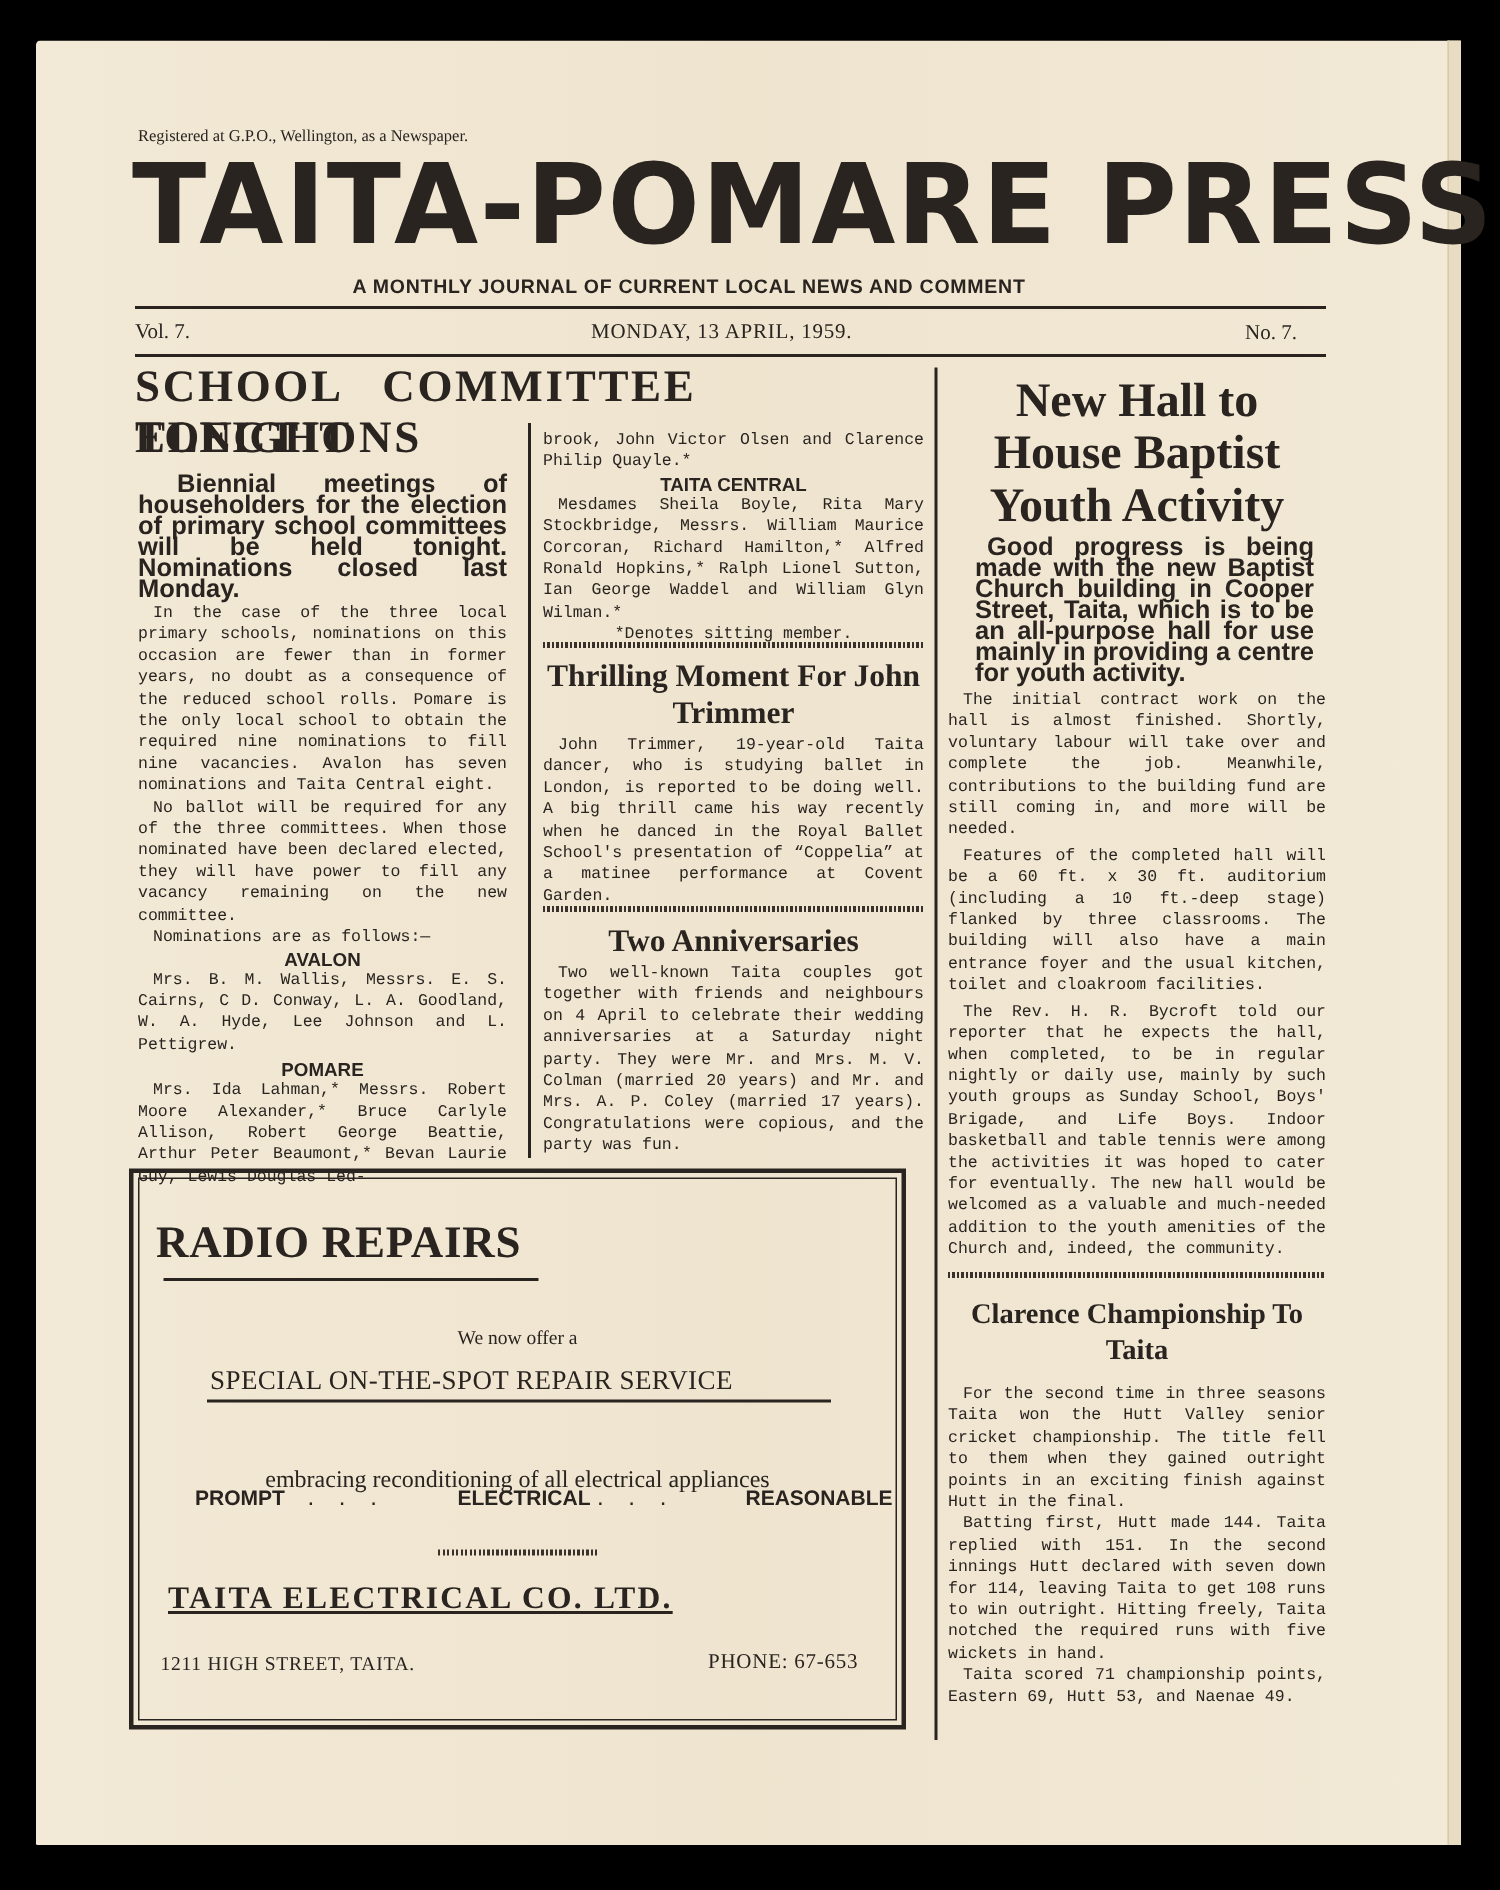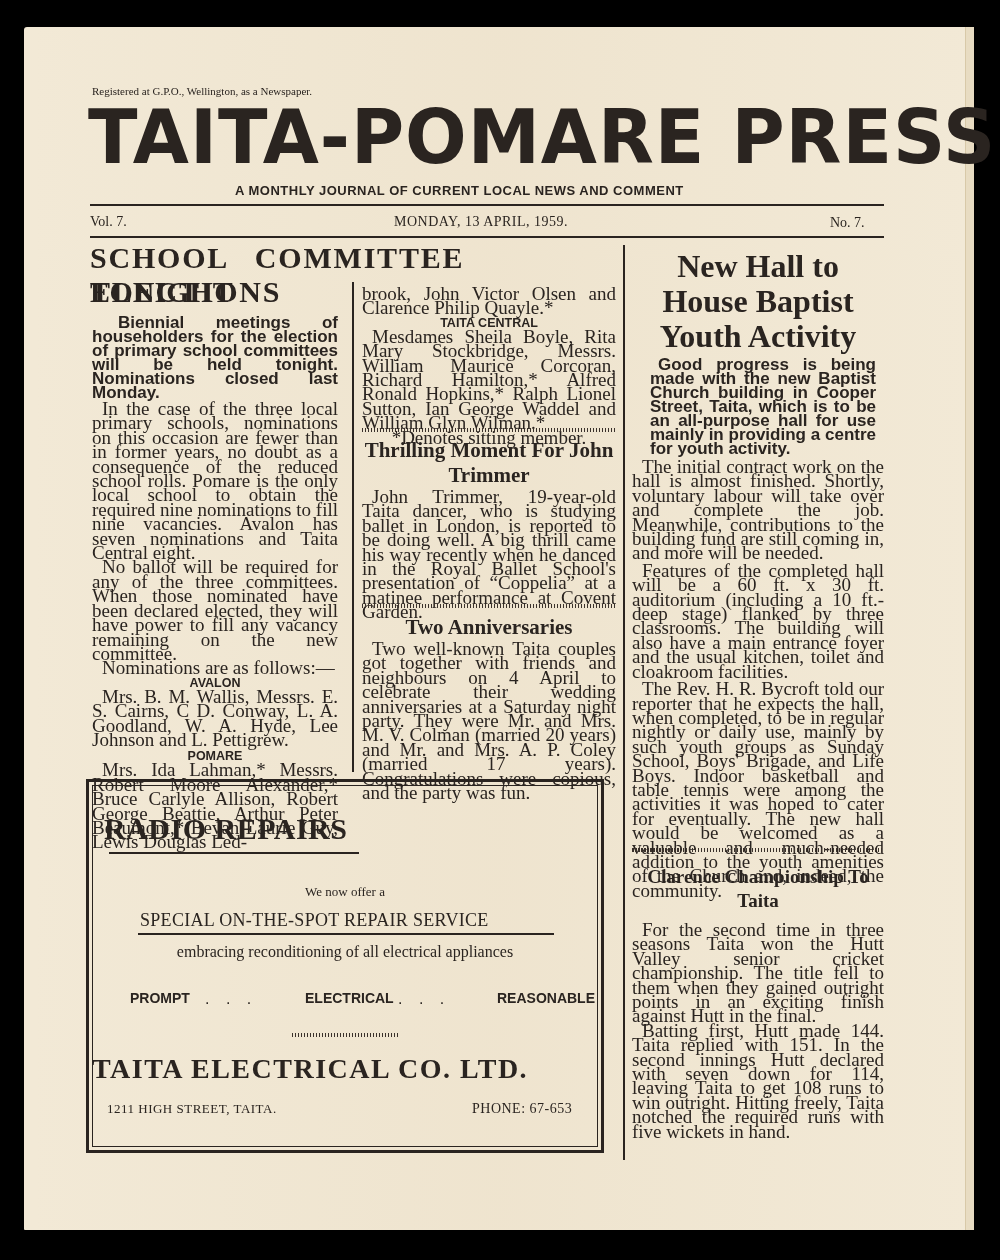--- a/index.html
+++ b/index.html
@@ -23,36 +23,36 @@
   .vol { left: 90px; top: 214px; font-size: 14px; }
   .date { left: 394px; top: 214px; font-size: 14px; letter-spacing: 0.5px; }
   .issue { left: 830px; top: 215px; font-size: 14px; }
 
   .colrule { width: 1.5px; background: #2a2420; }
   .dotrule { height: 4px; background: repeating-linear-gradient(90deg, #3a312b 0 1.5px, transparent 1.5px 3px); }
 
   .bighead { font-size: 30px; font-weight: bold; line-height: 34px; }
   .subhead { font-size: 21px; font-weight: bold; line-height: 25px; text-align: center; }
   .deck { font-size: 17px; font-weight: bold; line-height: 14px; text-align: justify; }
-  .body { font-size: 19px; line-height: 14.4px; text-align: justify; }
+  .body { font-size: 11px; line-height: 14.4px; text-align: justify; font-family: Liberation Mono, monospace; }
   .body p { margin: 0; text-indent: 10px; }
   .school { font-size: 12.5px; font-weight: bold; text-align: center; line-height: 14px; }
   .center { text-align: center; }
 
   .ad-box { left: 86px; top: 779px; width: 518px; height: 374px; border: 3px solid #2a2420; box-sizing: border-box; }
   .ad-inner { position: absolute; left: 3px; top: 3px; right: 3px; bottom: 3px; border: 1px solid #2a2420; }
   .ad-title { left: 104px; top: 812px; font-size: 30px; font-weight: bold; letter-spacing: 0.5px; }
   .ad-title-ul { left: 109px; top: 852px; width: 250px; height: 2px; background: #2a2420; }
   .ad-offer { left: 86px; width: 518px; top: 884px; font-size: 13px; text-align: center; }
   .ad-special { left: 140px; top: 910px; font-size: 18px; letter-spacing: 0.3px; white-space: nowrap; }
   .ad-special-ul { left: 138px; top: 933px; width: 416px; height: 1.5px; background: #2a2420; }
-  .ad-embr { left: 86px; width: 518px; top: 943px; font-size: 16px; text-align: center; }
+  .ad-embr { left: 86px; width: 518px; top: 978px; font-size: 16px; text-align: center; }
   .ad-qual { top: 990px; font-size: 14px; font-weight: bold; padding-left: 24px; }
   .ad-dots { top: 990px; font-size: 16px; letter-spacing: 6px; }
-  .ad-company { left: 92px; top: 1053px; font-size: 28px; font-weight: bold; letter-spacing: 1.5px; white-space: nowrap; }
+  .ad-company { left: 112px; top: 1053px; font-size: 21px; font-weight: bold; letter-spacing: 1.5px; white-space: nowrap; text-decoration: underline; }
   .ad-addr { left: 107px; top: 1101px; font-size: 13px; letter-spacing: 0.5px; }
   .ad-phone { left: 472px; top: 1101px; font-size: 14px; letter-spacing: 0.5px; }
 </style>
 </head>
 <body>
 
 <div class="paper">
   <div class="paper-edge"></div>
 </div>
 
@@ -126,20 +126,21 @@
     <p style="margin-top:3px;">The Rev. H. R. Bycroft told our reporter that he expects the hall, when completed, to be in regular nightly or daily use, mainly by such youth groups as Sunday School, Boys' Brigade, and Life Boys. Indoor basketball and table tennis were among the activities it was hoped to cater for eventually. The new hall would be welcomed as a valuable and much-needed addition to the youth amenities of the Church and, indeed, the community.</p>
   </div>
 </div>
 <div class="abs dotrule" style="left:632px; top:848px; width:252px;"></div>
 
 <div class="abs" style="left:632px; top:865px; width:252px;">
   <div class="serif ink" style="font-size:19px; font-weight:bold; line-height:24px; text-align:center; padding:0 10px;">Clarence Championship To Taita</div>
   <div class="serif ink body" style="margin-top:10px;">
     <p>For the second time in three seasons Taita won the Hutt Valley senior cricket championship. The title fell to them when they gained outright points in an exciting finish against Hutt in the final.</p>
     <p>Batting first, Hutt made 144. Taita replied with 151. In the second innings Hutt declared with seven down for 114, leaving Taita to get 108 runs to win outright. Hitting freely, Taita notched the required runs with five wickets in hand.</p>
+    <p>Taita scored 71 championship points, Eastern 69, Hutt 53, and Naenae 49.</p>
   </div>
 </div>
 
 <div class="abs ad-box">
   <div class="ad-inner"></div>
 </div>
 <div class="abs serif ink ad-title">RADIO REPAIRS</div>
 <div class="abs ad-title-ul"></div>
 <div class="abs serif ink ad-offer">We now offer a</div>
 <div class="abs serif ink ad-special">SPECIAL ON-THE-SPOT REPAIR SERVICE</div>

